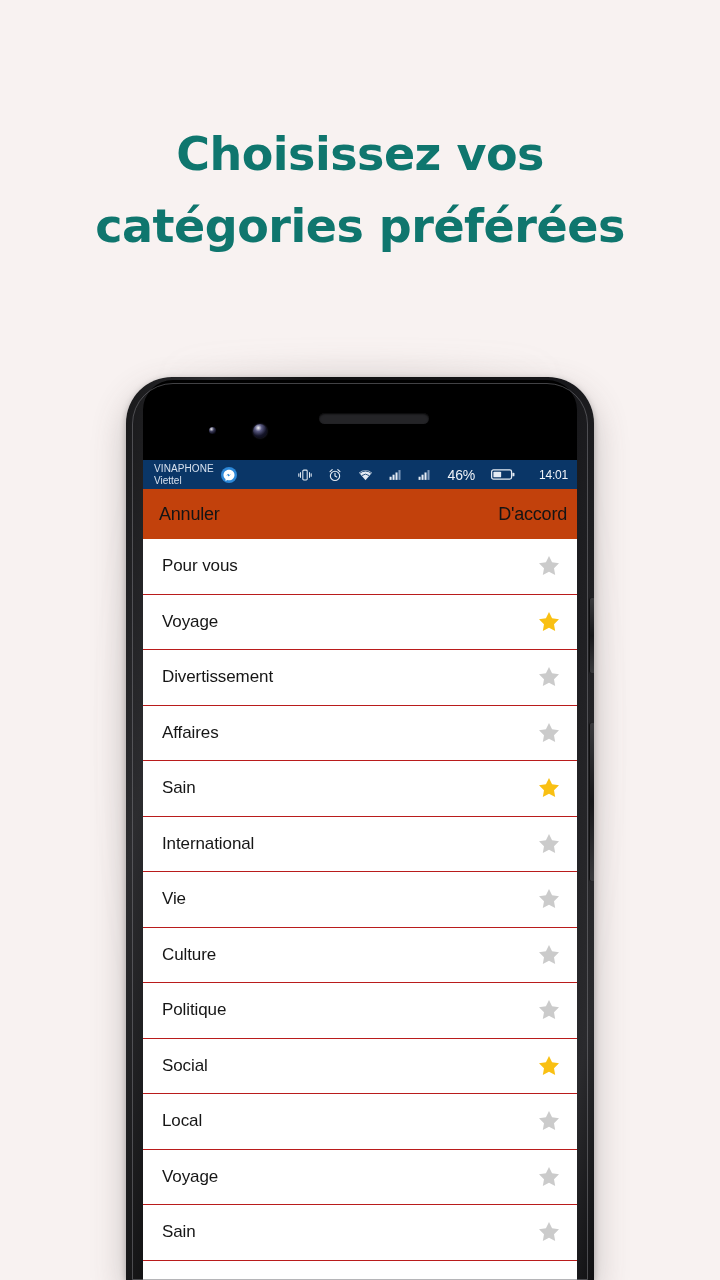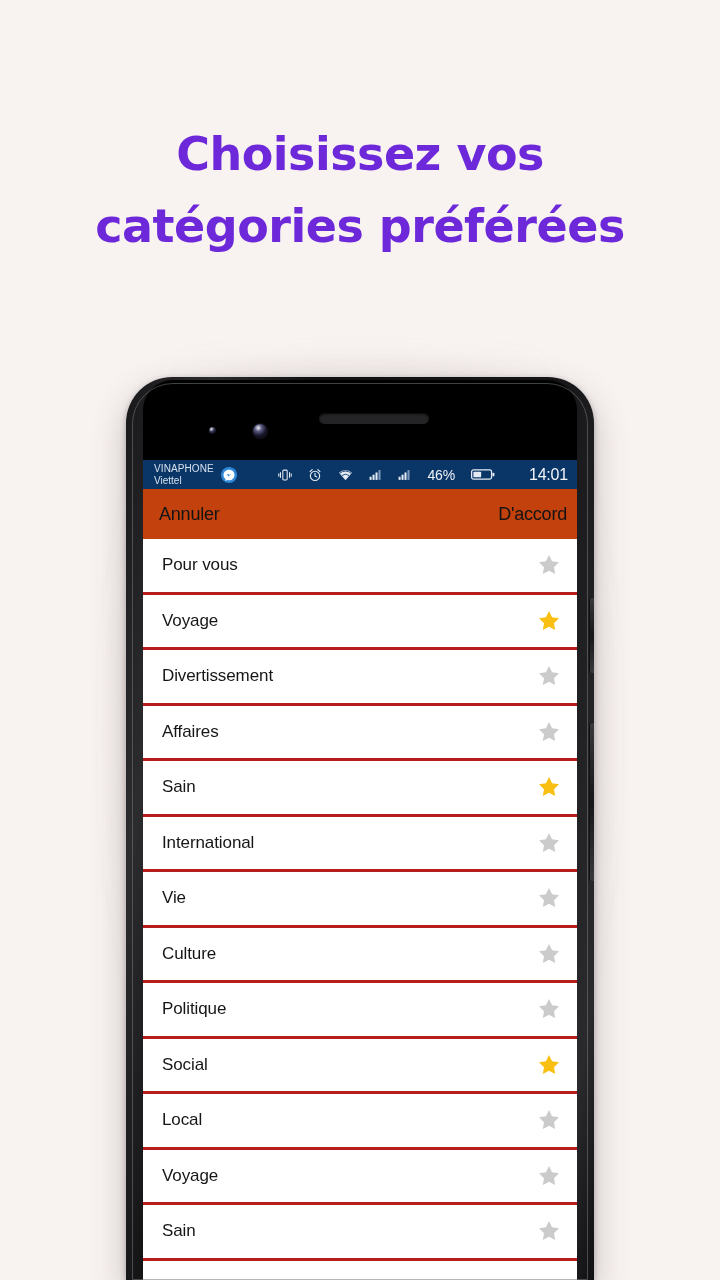--- a/index.html
+++ b/index.html
@@ -15,21 +15,21 @@
     position: relative;
   }
 
   
   .promo-heading {
     position: absolute;
     top: 118px;
     left: 0;
     width: 720px;
     text-align: center;
-    color: #6d28d9;
+    color: #0f766e;
     font-family: "DejaVu Sans", sans-serif;
     font-weight: bold;
     font-size: 46px;
     line-height: 72px;
     letter-spacing: -0.5px;
   }
   .promo-heading .line {
     display: block;
     white-space: nowrap;
   }
@@ -163,23 +163,23 @@
     gap: 16px;
   }
   .status-icons svg { display: block; }
   .batt-pct {
     font-size: 14px;
     letter-spacing: -0.2px;
     color: #eef2f8;
     margin-left: 1px;
   }
   .status-clock {
-    font-size: 16px;
+    font-size: 12px;
     color: #f2f5fa;
-    margin-left: 18px;
+    margin-left: 8px;
     letter-spacing: -0.2px;
   }
 
   
   .nav-bar {
     height: 50px;
     background: #c2410c;
     display: flex;
     align-items: center;
     justify-content: space-between;
@@ -197,21 +197,21 @@
   .category-list {
     background: #fff;
   }
   .cat-row {
     height: 55.5px;
     display: flex;
     align-items: center;
     justify-content: space-between;
     padding: 0 16px 0 19px;
     box-sizing: border-box;
-    border-bottom: 3px solid #b91c1c;
+    border-bottom: 1px solid #b91c1c;
     cursor: pointer;
   }
   .cat-label {
     font-size: 17px;
     color: #161616;
     letter-spacing: -0.1px;
   }
   .star {
     width: 24px;
     height: 24px;

